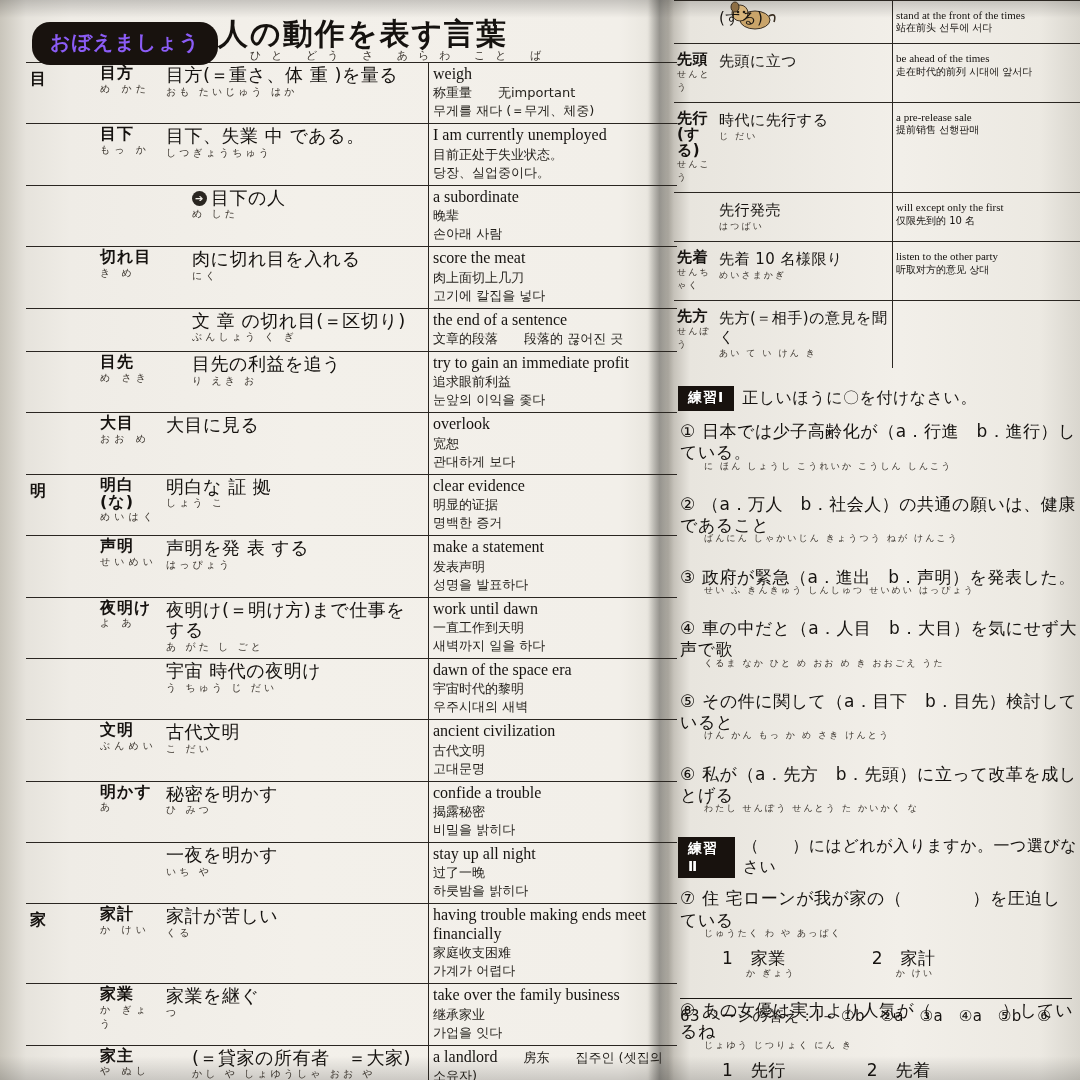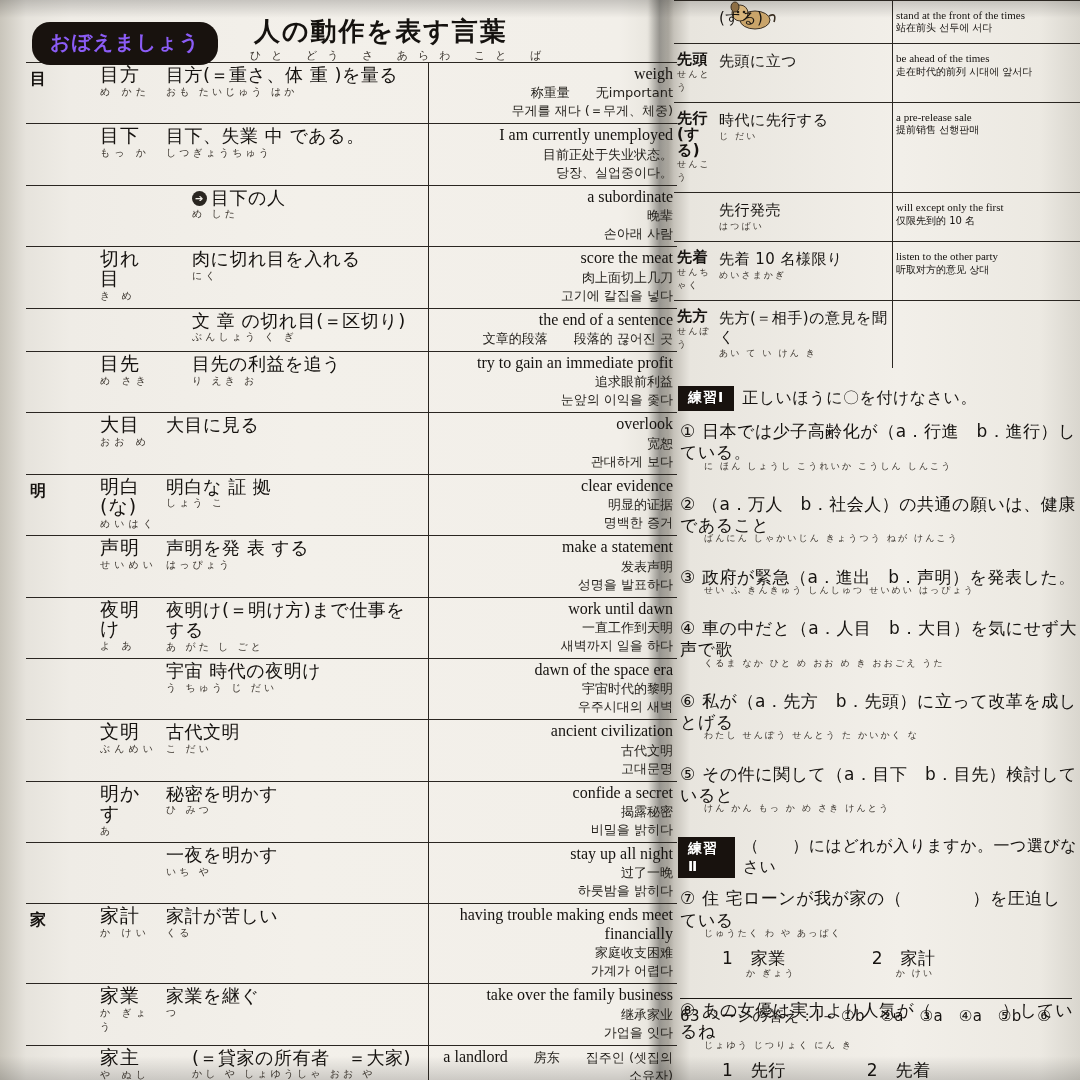--- a/index.html
+++ b/index.html
@@ -22,46 +22,46 @@
   
   .left{position:absolute;left:18px;top:0;width:630px;height:1080px;}
   .header{position:relative;height:62px;}
   .badge{
     position:absolute;left:14px;top:22px;
     background:#18120e;color:#8b5cf6;border-radius:18px;
     padding:7px 18px 9px;font-size:20px;letter-spacing:1px;
     font-family:"DejaVu Sans", sans-serif;font-weight:bold;
   }
   .chapter-title{
-    position:absolute;left:200px;top:14px;font-size:26px;font-weight:bold;
-    letter-spacing:2px;font-family:"DejaVu Sans", sans-serif;margin-left:36px;
+    position:absolute;left:200px;top:14px;font-size:30px;font-weight:bold;
+    letter-spacing:2px;font-family:"DejaVu Sans", sans-serif;
   }
   .chapter-ruby{
     position:absolute;left:232px;top:48px;font-size:11px;letter-spacing:10px;
     font-family:"DejaVu Sans", sans-serif;color:#3a342d;
   }
   .cat-dog{
     position:absolute;left:705px;top:0px;width:60px;height:30px;
   }
 
   table.vocab{border-collapse:collapse;width:626px;margin-left:8px;table-layout:fixed;}
   table.vocab td{
     border-top:1px solid #2a2621;
     vertical-align:top;padding:2px 4px 3px 4px;
     font-family:"DejaVu Sans", sans-serif;
   }
   .c-kanji{width:62px;}
   .c-head{width:58px;}
   .c-jp{width:258px;}
-  .c-en{width:240px;border-left:1px solid #2a2621;text-align:right;}
+  .c-en{width:240px;border-left:1px solid #2a2621;}
   .grp-start td{border-top:1.8px solid #1a1713;}
   .noline td{border-top:none;}
 
   .kanji-grp{font-size:16px;font-weight:bold;letter-spacing:1px;padding-top:4px;}
-  .head-word{font-size:19px;font-weight:normal;letter-spacing:1px;line-height:1.05;}
+  .head-word{font-size:16px;font-weight:bold;letter-spacing:1px;line-height:1.05;}
   .head-ruby{font-size:10px;letter-spacing:4px;color:#3a342d;}
   .jp{font-size:18px;line-height:1.15;letter-spacing:.5px;}
   .jp-ruby{font-size:10px;color:#3a342d;letter-spacing:3px;margin-top:-1px;}
   .jp-ind{padding-left:26px;}
   .arrow{display:inline-block;width:15px;height:15px;border-radius:50%;
     background:#2a2621;color:#f3f0ea;font-size:10px;line-height:15px;text-align:center;
     margin-right:4px;vertical-align:2px;}
   .en{font-size:16px;font-family:"Liberation Serif", serif;line-height:1.15;}
   .cn{font-size:13px;color:#221f1a;font-family:"DejaVu Sans", sans-serif;}
   .ko{font-size:13px;color:#221f1a;font-family:"DejaVu Sans", sans-serif;}
@@ -315,21 +315,21 @@
           <td class="c-kanji"></td>
           <td class="c-head">
               <div class="head-word">明かす</div>
               <div class="head-ruby">あ</div>
             </td>
           <td class="c-jp">
               <div class="jp">秘密を明かす</div>
               <div class="jp-ruby">ひ みつ</div>
             </td>
           <td class="c-en">
-              <div class="en">confide a secret</div>
+              <div class="en">confide a trouble</div>
               <div class="cn sub2">揭露秘密</div>
               <div class="ko">비밀을 밝히다</div>
             </td>
         </tr>
         <tr class="noline">
           <td class="c-kanji"></td>
           <td class="c-head"></td>
           <td class="c-jp">
               <div class="jp">一夜を明かす</div>
               <div class="jp-ruby">いち や</div>
@@ -478,22 +478,22 @@
 
     <div class="drill">
       <div class="drill-head">
         <span class="drill-tag">練習Ⅰ</span>
         <span class="drill-instr">正しいほうに〇を付けなさい。</span>
       </div>
       <div class="q"><span class="qnum">①</span><span>日本では少子高齢化が（a．行進　b．進行）している。</span><span class="rb">に ほん しょうし こうれいか こうしん しんこう</span></div>
       <div class="q"><span class="qnum">②</span><span>（a．万人　b．社会人）の共通の願いは、健康であること</span><span class="rb">ばんにん しゃかいじん きょうつう ねが けんこう</span></div>
       <div class="q"><span class="qnum">③</span><span>政府が緊急（a．進出　b．声明）を発表した。</span><span class="rb">せい ふ きんきゅう しんしゅつ せいめい はっぴょう</span></div>
       <div class="q"><span class="qnum">④</span><span>車の中だと（a．人目　b．大目）を気にせず大声で歌</span><span class="rb">くるま なか ひと め おお め き おおごえ うた</span></div>
+      <div class="q"><span class="qnum">⑤</span><span>その件に関して（a．目下　b．目先）検討していると</span><span class="rb">けん かん もっ か め さき けんとう</span></div>
       <div class="q"><span class="qnum">⑥</span><span>私が（a．先方　b．先頭）に立って改革を成しとげる</span><span class="rb">わたし せんぽう せんとう た かいかく な</span></div>
-      <div class="q"><span class="qnum">⑤</span><span>その件に関して（a．目下　b．目先）検討していると</span><span class="rb">けん かん もっ か め さき けんとう</span></div>
     </div>
 
     <div class="drill">
       <div class="drill-head">
         <span class="drill-tag">練習Ⅱ</span>
         <span class="drill-instr">（　　）にはどれが入りますか。一つ選びなさい</span>
       </div>
       <div class="q"><span class="qnum">⑦</span><span>住 宅ローンが我が家の（　　　　）を圧迫している</span><span class="rb">じゅうたく わ や あっぱく</span></div>
       <div class="choices">
         <span class="ch"><span>1</span>　<span>家業</span><span class="rb">か ぎょう</span></span>

